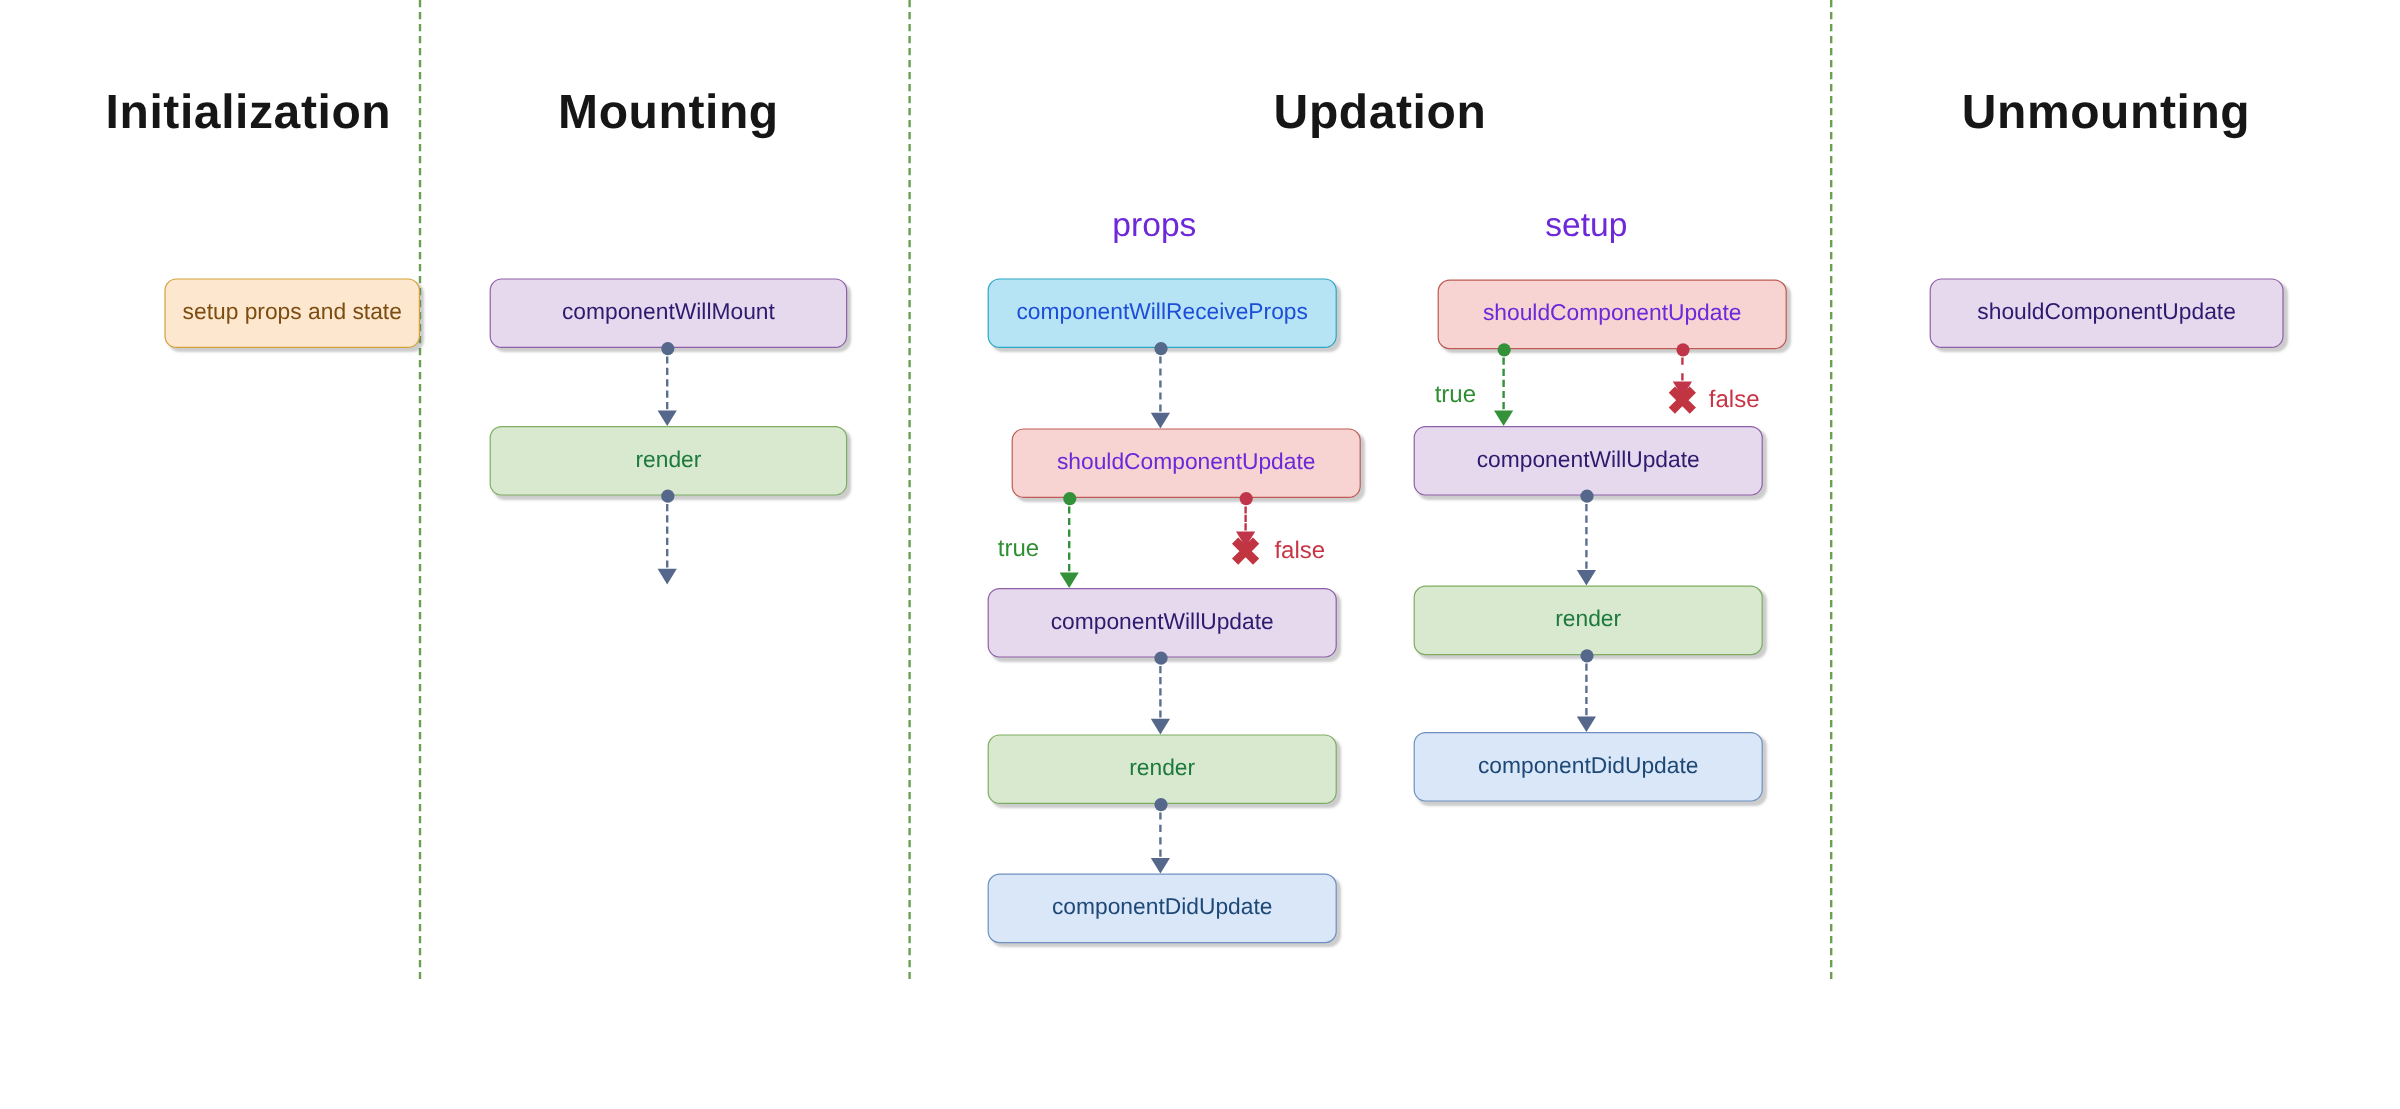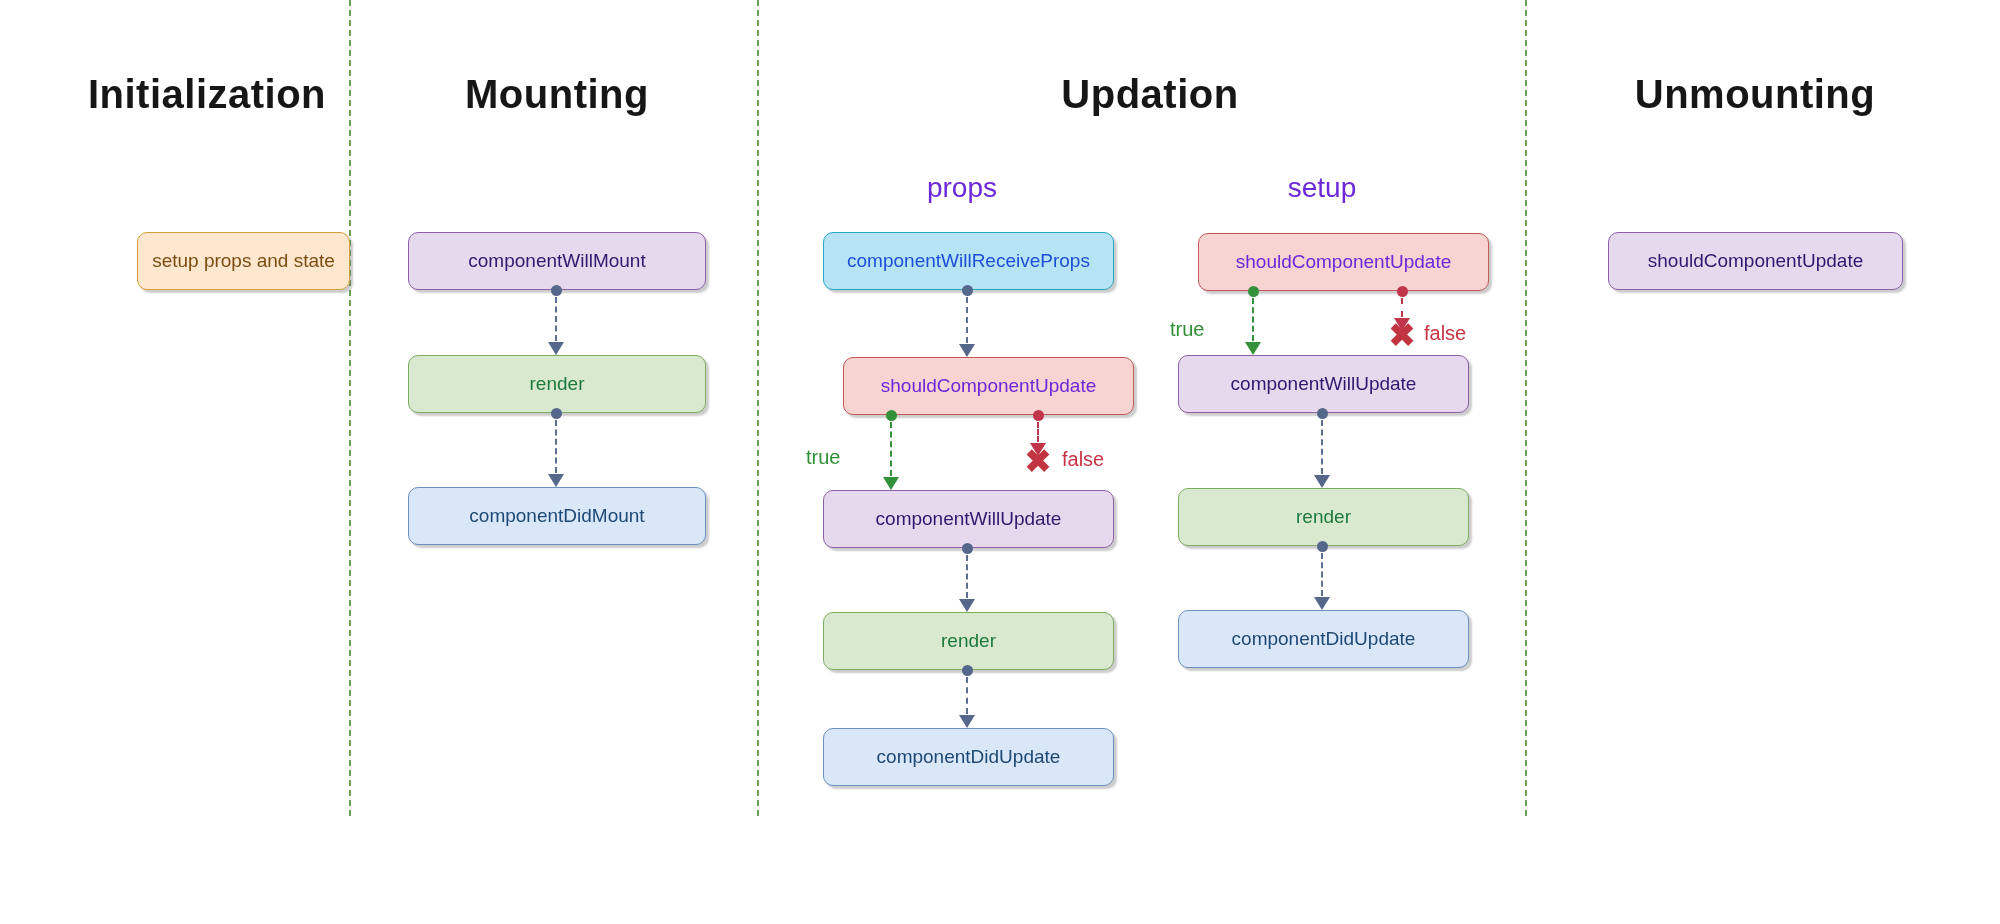--- a/index.html
+++ b/index.html
@@ -43,21 +43,21 @@
                        border-left:8px solid transparent; border-right:8px solid transparent;
                        border-top:13px solid #55678a; }
   .flow-arrow.green .dot  { background:#33913a; }
   .flow-arrow.green .line { border-left-color:#33913a; }
   .flow-arrow.green .head { border-top-color:#33913a; }
   .flow-arrow.red .dot    { background:#c1354a; }
   .flow-arrow.red .line   { border-left-color:#c1354a; }
   .flow-arrow.red .head   { border-top-color:#c1354a; }
 
   .branch-label { position:absolute; font-size:20px; white-space:nowrap; }
-  .branch-label.true  { color:#2f8f33; text-align:left; }
+  .branch-label.true  { color:#2f8f33; text-align:right; }
   .branch-label.false { color:#c93445; }
   .reject-x {
     position:absolute; font-size:34px; line-height:1; font-weight:700;
     color:#c13540; transform:translateX(-50%);
   }
 </style>
 </head>
 <body>
 
 <div id="canvas">
@@ -81,21 +81,20 @@
     <span class="dot"></span>
       <span class="line"></span>
       <span class="head"></span>
   </div>
   <div class="node green" style="left:408px; top:355px; width:296px;">render</div>
   <div class="flow-arrow" style="left:548px; top:408px; height:79px;">
     <span class="dot"></span>
       <span class="line"></span>
       <span class="head"></span>
   </div>
-  <div class="node blue" style="left:408px; top:487px; width:296px;">componentDidMount</div>
 
   <div class="node cyan" style="left:823px; top:232px; width:289px;">componentWillReceiveProps</div>
   <div class="flow-arrow" style="left:959px; top:285px; height:72px;">
     <span class="dot"></span>
       <span class="line"></span>
       <span class="head"></span>
   </div>
   <div class="node red" style="left:823px; top:357px; width:289px;">shouldComponentUpdate</div>
 
   <div class="flow-arrow green" style="left:883px; top:410px; height:80px;">

